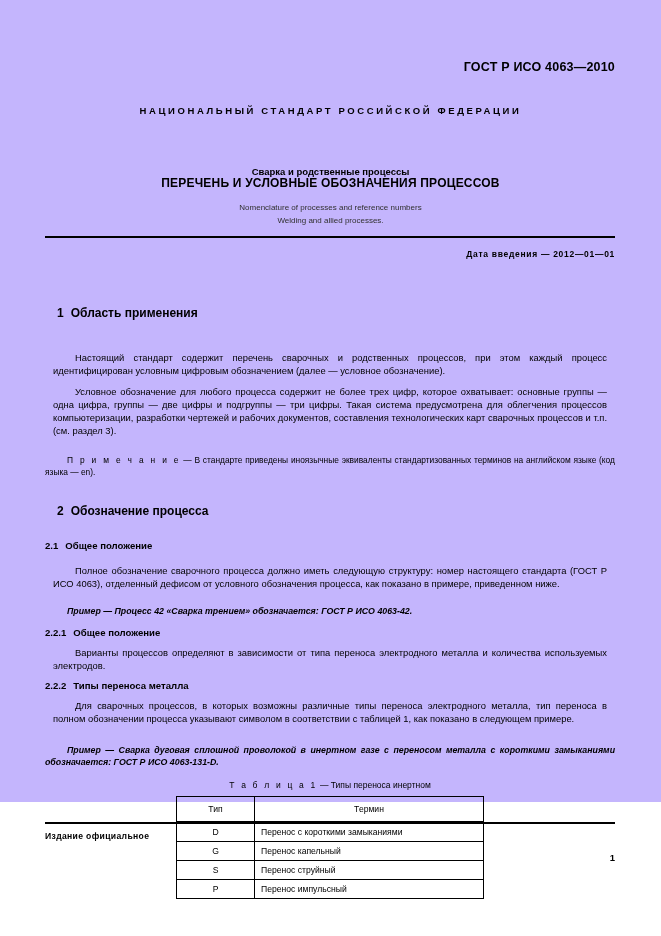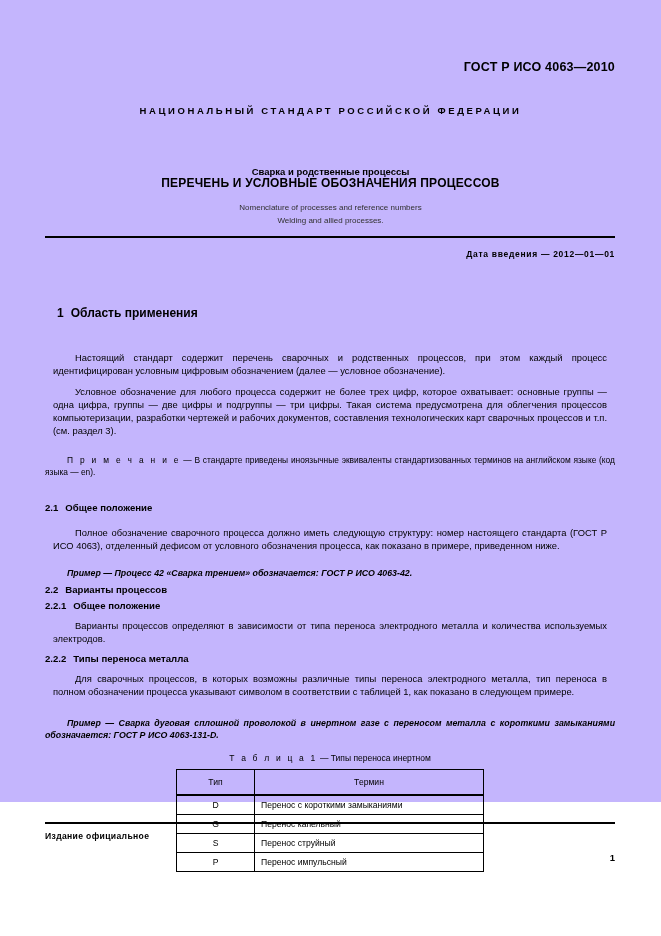--- a/index.html
+++ b/index.html
@@ -236,40 +236,40 @@
 
     <p class="para">Настоящий стандарт содержит перечень сварочных и родственных процессов, при этом каждый процесс идентифицирован условным цифровым обозначением (далее — условное обозначение).</p>
     <p class="para">Условное обозначение для любого процесса содержит не более трех цифр, которое охватывает: основные группы — одна цифра, группы — две цифры и подгруппы — три цифры. Такая система предусмотрена для облегчения процессов компьютеризации, разработки чертежей и рабочих документов, составления технологических карт сварочных процессов и т.п. (см. раздел 3).</p>
 
     <div class="sp-2"></div>
 
     <p class="note"><span class="note-label">П р и м е ч а н и е</span><span> — В стандарте приведены иноязычные эквиваленты стандартизованных терминов на английском языке (код языка — en).</span></p>
 
     <div class="sp-3"></div>
 
+    <h2 class="sec">
+      <span class="sec-num">2</span><span>Обозначение процесса</span>
+    </h2>
 
     <div class="sp-6"></div>
 
     <h3 class="subsec">
       <span class="sec-num">2.1</span><span>Общее положение</span>
     </h3>
 
     <div class="sp-4"></div>
 
     <p class="para">Полное обозначение сварочного процесса должно иметь следующую структуру: номер настоящего стандарта (ГОСТ Р ИСО 4063), отделенный дефисом от условного обозначения процесса, как показано в примере, приведенном ниже.</p>
 
     <div class="sp-5"></div>
 
     <p class="example">Пример — Процесс 42 «Сварка трением» обозначается: ГОСТ Р ИСО 4063-42.</p>
 
     <div class="sp-4"></div>
 
-    <h3 class="subsec">
-      <span class="sec-num">2.2</span><span>Варианты процессов</span>
-    </h3>
 
     <div class="sp-4"></div>
 
     <h3 class="subsec">
       <span class="sec-num">2.2.1</span><span>Общее положение</span>
     </h3>
 
     <p class="para">Варианты процессов определяют в зависимости от типа переноса электродного металла и количества используемых электродов.</p>
 
     <h3 class="subsec">

